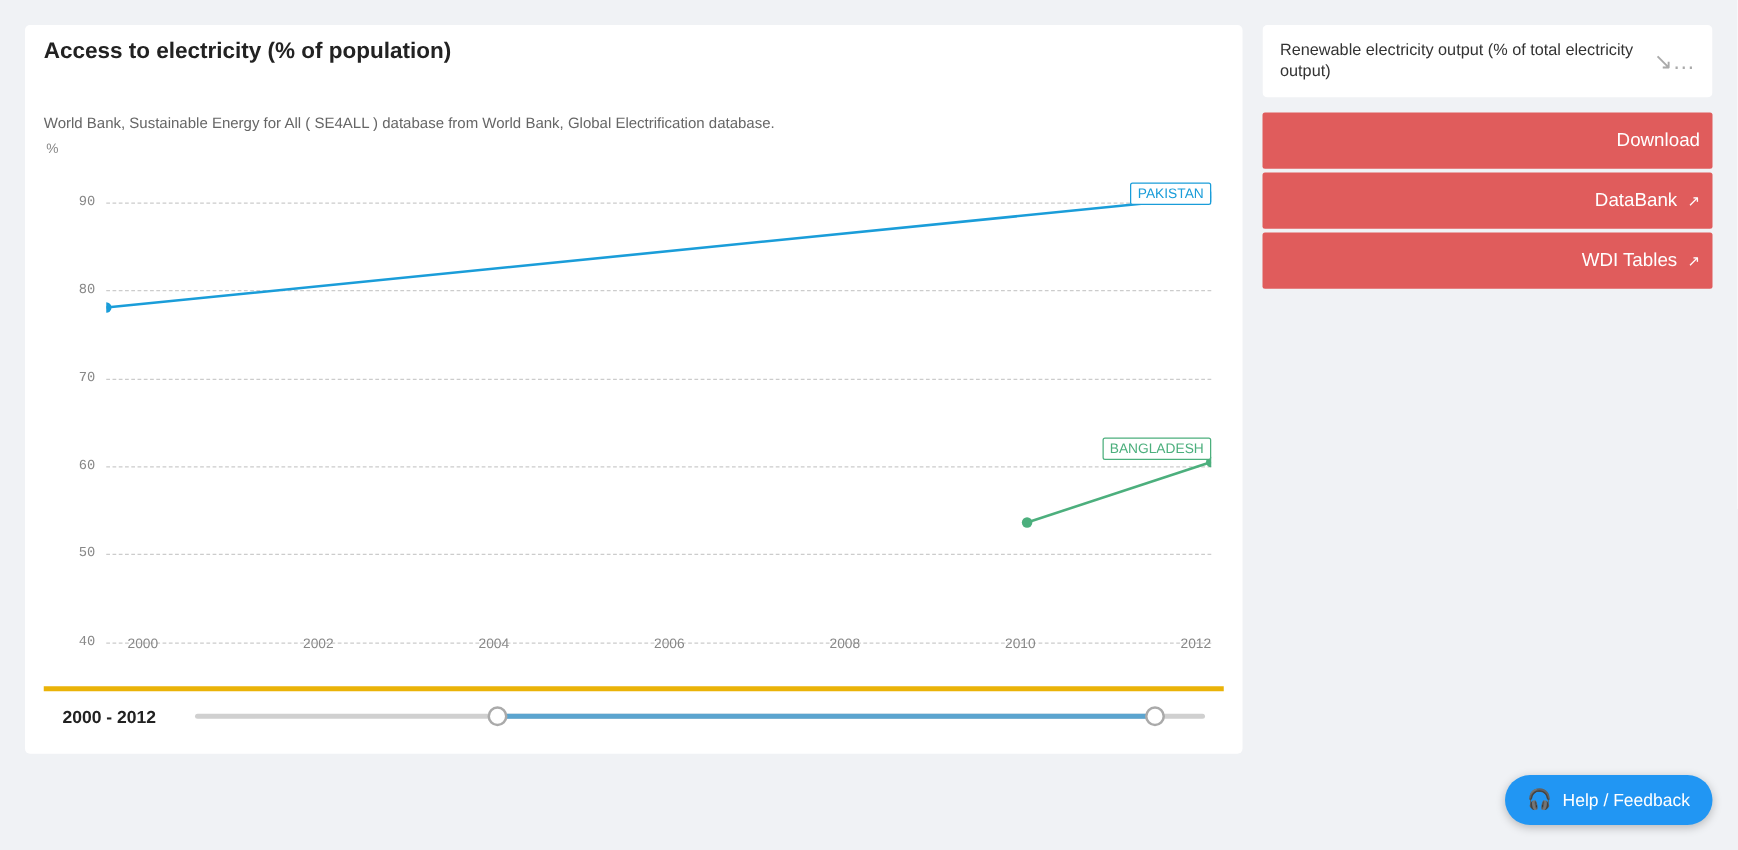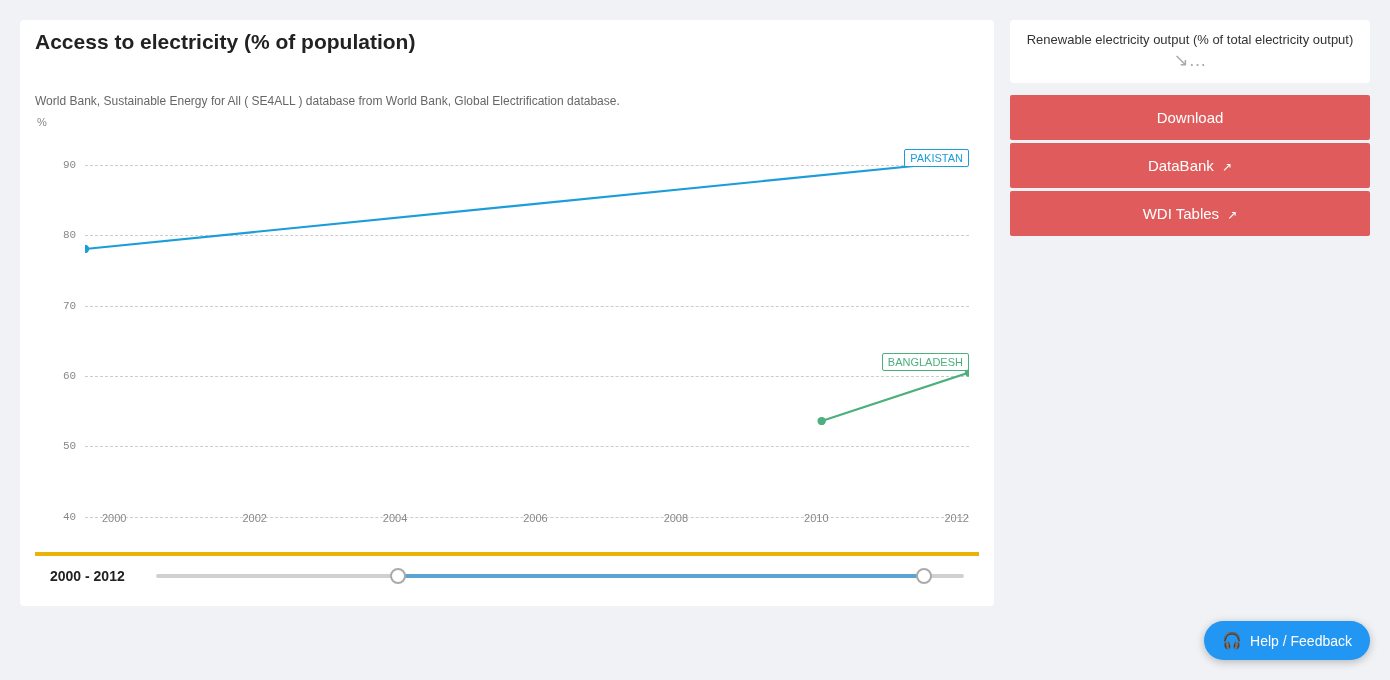--- a/index.html
+++ b/index.html
@@ -15,21 +15,21 @@
       padding: 20px 20px 20px 20px;
       max-width: 1390px;
     }
     .main-content {
       flex: 1;
       background: #fff;
       border-radius: 4px;
       padding: 10px 15px 10px 15px;
     }
     .page-title {
-      font-size: 21px;
+      font-size: 18px;
       font-weight: 600;
       color: #222;
       margin-bottom: 6px;
     }
     .source-text {
       font-size: 12px;
       color: #666;
       margin-bottom: 4px;
       margin-top: 40px;
     }
@@ -189,41 +189,40 @@
       border-radius: 4px;
       margin-bottom: 12px;
       overflow: hidden;
     }
     .related-header {
       display: flex;
       align-items: center;
       justify-content: space-between;
       padding: 12px 14px;
       background: #fff;
-      flex-direction: column;
     }
     .related-title {
       font-size: 13px;
       color: #333;
       line-height: 1.3;
     }
     .sparkline-icon {
       color: #aaa;
       font-size: 18px;
     }
     .action-btn {
       display: block;
       width: 100%;
       padding: 14px 10px;
       background: #e05c5c;
       color: #fff;
       border: none;
       font-size: 15px;
       cursor: pointer;
-      text-align: center;
+      text-align: right;
       margin-bottom: 3px;
       border-radius: 2px;
     }
     .action-btn .ext-icon {
       font-size: 12px;
       margin-left: 4px;
     }
     
     .help-btn {
       position: fixed;

